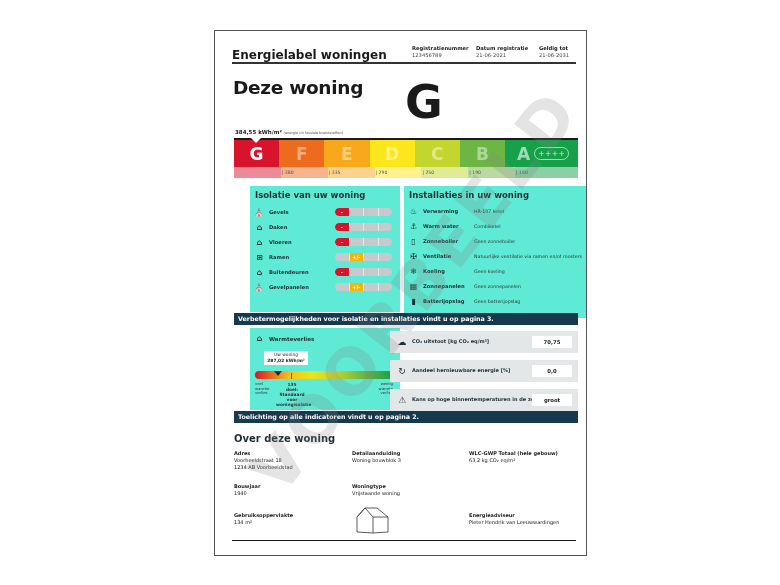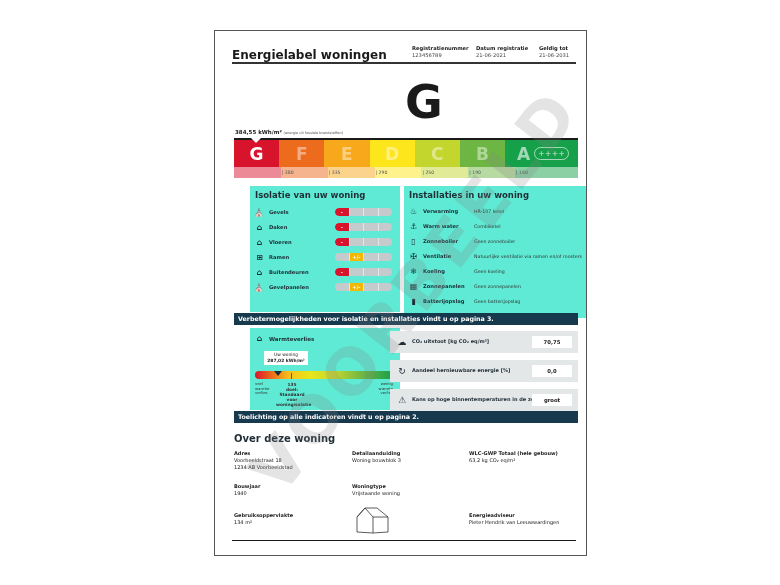--- a/index.html
+++ b/index.html
@@ -81,20 +81,21 @@
       <div class="v">21-06-2021</div>
     </div>
     <div class="hdr-col" style="left:307px;">
       <div class="k">Geldig tot</div>
       <div class="v">21-06-2031</div>
     </div>
   </div>
   <div class="hdr-rule"></div>
 
   <div class="headline">
+    <div>Deze woning</div>
   </div>
   <div class="big-g">G</div>
 
   <div class="kwh">
     <b>384,55 kWh/m²</b>
     <span>(energie uit fossiele brandstoffen)</span>
   </div>
 
   <div class="labelbar">
     <div class="seg active" style="background:#d7142c;">

